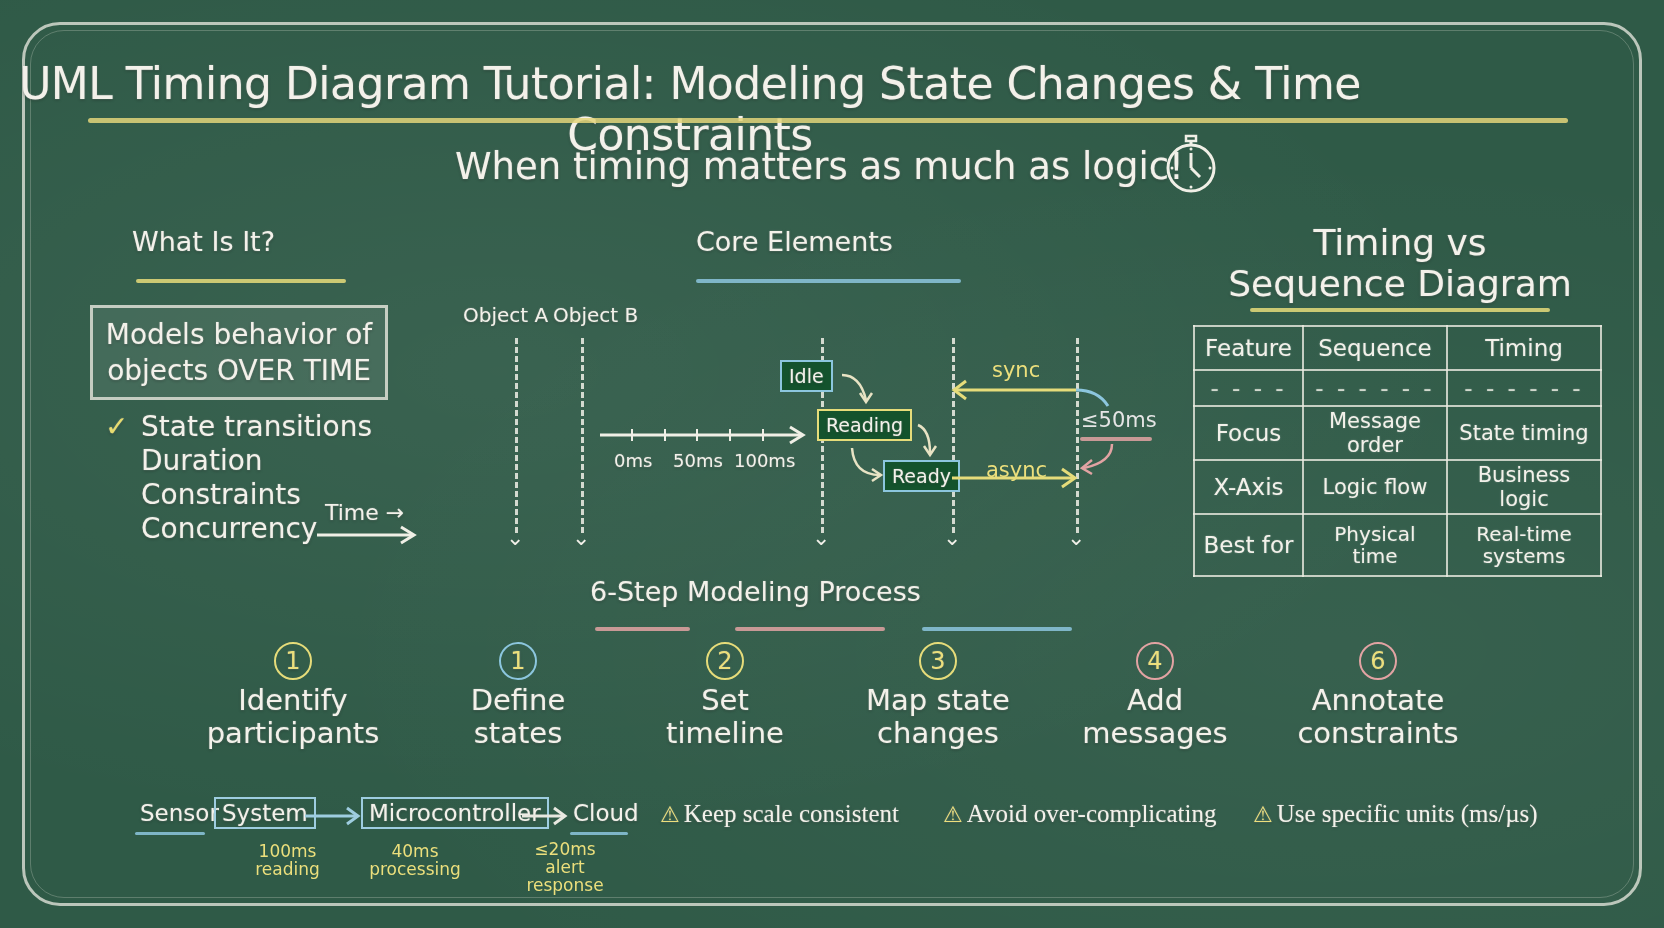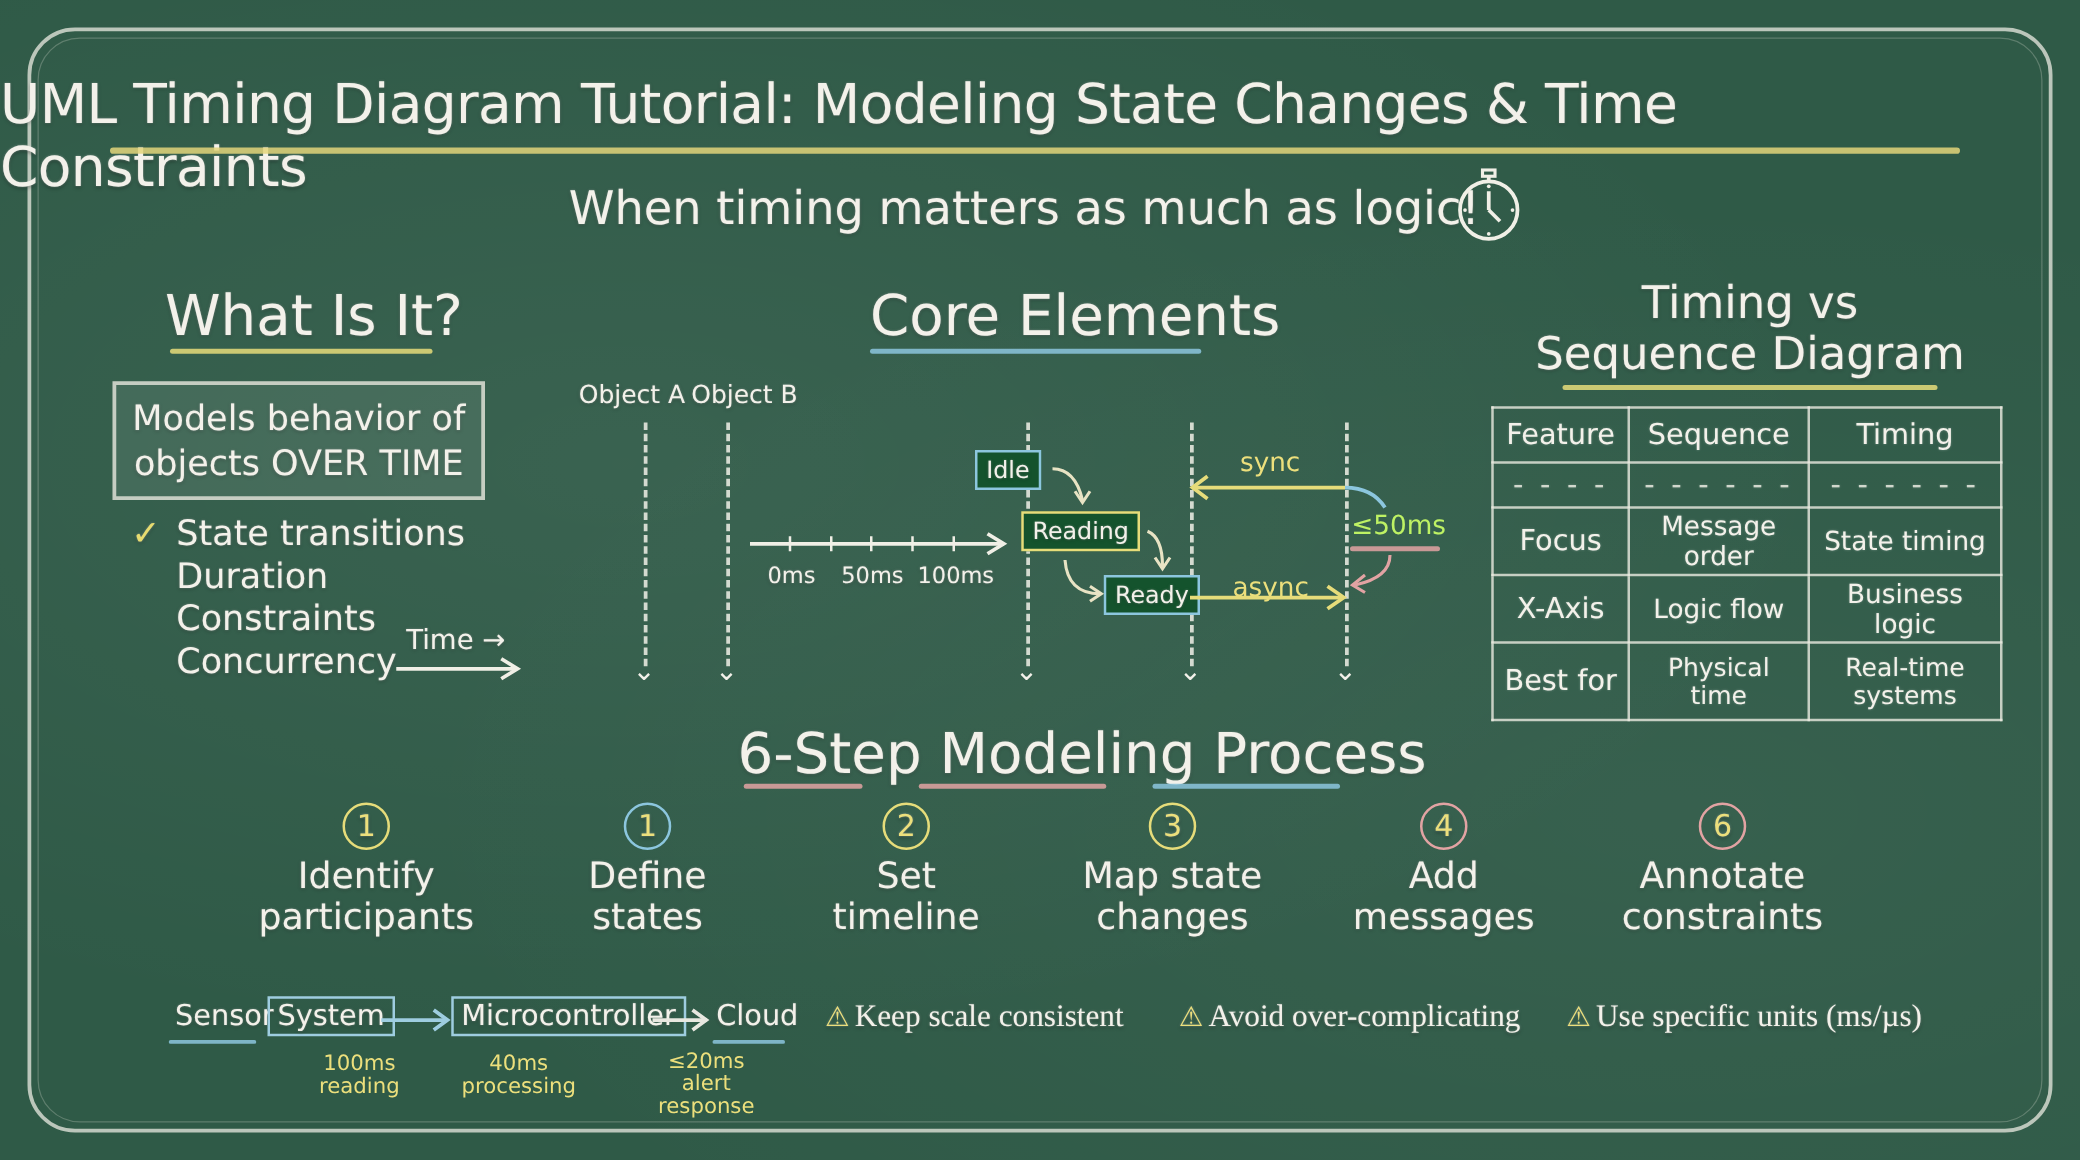--- a/index.html
+++ b/index.html
@@ -8,25 +8,25 @@
       radial-gradient(ellipse at 30% 40%, rgba(255,255,255,0.05), transparent 60%),
       radial-gradient(ellipse at 80% 70%, rgba(255,255,255,0.04), transparent 55%),
       #2f5a47;
     font-family:"DejaVu Sans", sans-serif;color:#f3f1ea;}
   .chalk{color:#f3f1ea;text-shadow:0 0 2px rgba(255,255,255,0.35),0 1px 3px rgba(0,0,0,0.35);}
   .abs{position:absolute;}
   .frame{position:absolute;left:22px;top:22px;width:1620px;height:884px;
     border:3px solid rgba(235,235,225,0.75);border-radius:38px;box-sizing:border-box;}
   .frame2{position:absolute;left:30px;top:30px;width:1604px;height:868px;
     border:1px solid rgba(235,235,225,0.25);border-radius:34px;box-sizing:border-box;}
-  .title{left:0;width:1380px;top:58px;text-align:left;font-size:44px;font-family:"DejaVu Sans", sans-serif;letter-spacing:-0.5px;}
+  .title{left:0;width:1380px;top:58px;text-align:center;font-size:44px;font-family:"DejaVu Sans", sans-serif;letter-spacing:-0.5px;}
   .title-ul{left:88px;top:118px;width:1480px;height:5px;background:#e3d57a;opacity:0.85;border-radius:3px;}
   .subtitle{left:455px;top:145px;font-size:37px;}
   .clock{left:1163px;top:134px;width:56px;height:60px;}
-  .h2{font-size:45px;}
+  .h2{font-size:27px;}
   .ul{height:4px;border-radius:3px;opacity:0.85;}
   .boxed{left:90px;top:305px;width:298px;height:95px;border:3px solid rgba(230,230,220,0.8);
     background:rgba(255,255,255,0.08);box-sizing:border-box;text-align:center;font-size:28px;line-height:36px;padding-top:9px;}
   .list{left:105px;top:410px;font-size:28px;line-height:34px;}
   .list .check{color:#e7dc6f;position:absolute;left:0;top:0;}
   .list div{padding-left:36px;}
   .dash{position:absolute;width:0;border-left:3px dashed rgba(240,240,230,0.85);}
   .arrowhead{position:absolute;color:#f3f1ea;font-size:22px;line-height:22px;}
   .state{position:absolute;font-size:19px;padding:3px 7px;background:#14532d;border:2px solid;}
   .lbl{position:absolute;font-size:20px;}
@@ -123,21 +123,21 @@
   <path d="M22 83 Q24 110 50 110" fill="none" stroke="#e8e3c4" stroke-width="2.5"></path>
   <polyline points="42,104 51,110 42,116" fill="none" stroke="#e8e3c4" stroke-width="2.5"></polyline>
 </svg>
 
 <div class="lbl" style="left:992px;top:358px;color:#ecdf7c;font-size:21px;">sync</div>
 <svg class="abs" style="left:948px;top:376px;" width="170" height="50">
   <line x1="6" y1="14" x2="128" y2="14" stroke="#e6dc7a" stroke-width="3"></line>
   <polyline points="18,5 6,14 18,23" fill="none" stroke="#e6dc7a" stroke-width="3"></polyline>
   <path d="M128 14 Q150 14 160 30" fill="none" stroke="#8cc6de" stroke-width="3"></path>
 </svg>
-<div class="lbl" style="left:1081px;top:408px;color:#bef264;font-size:21px;">≤50ms</div>
+<div class="lbl" style="left:1081px;top:408px;color:#e5e5e5;font-size:21px;">≤50ms</div>
 <div class="abs ul" style="left:1080px;top:437px;width:72px;background:#e2a3a3;"></div>
 <svg class="abs" style="left:1074px;top:440px;" width="50" height="36">
   <path d="M38 4 Q38 22 10 28" fill="none" stroke="#e2a3a3" stroke-width="2.5"></path>
   <polyline points="18,20 8,28 18,34" fill="none" stroke="#e2a3a3" stroke-width="2.5"></polyline>
 </svg>
 <div class="lbl" style="left:986px;top:446px;color:#ecdf7c;font-size:21px;margin-top:12px;">async</div>
 <svg class="abs" style="left:952px;top:466px;" width="130" height="24">
   <line x1="0" y1="12" x2="122" y2="12" stroke="#e6dc7a" stroke-width="3"></line>
   <polyline points="110,3 123,12 110,21" fill="none" stroke="#e6dc7a" stroke-width="3"></polyline>
 </svg>

